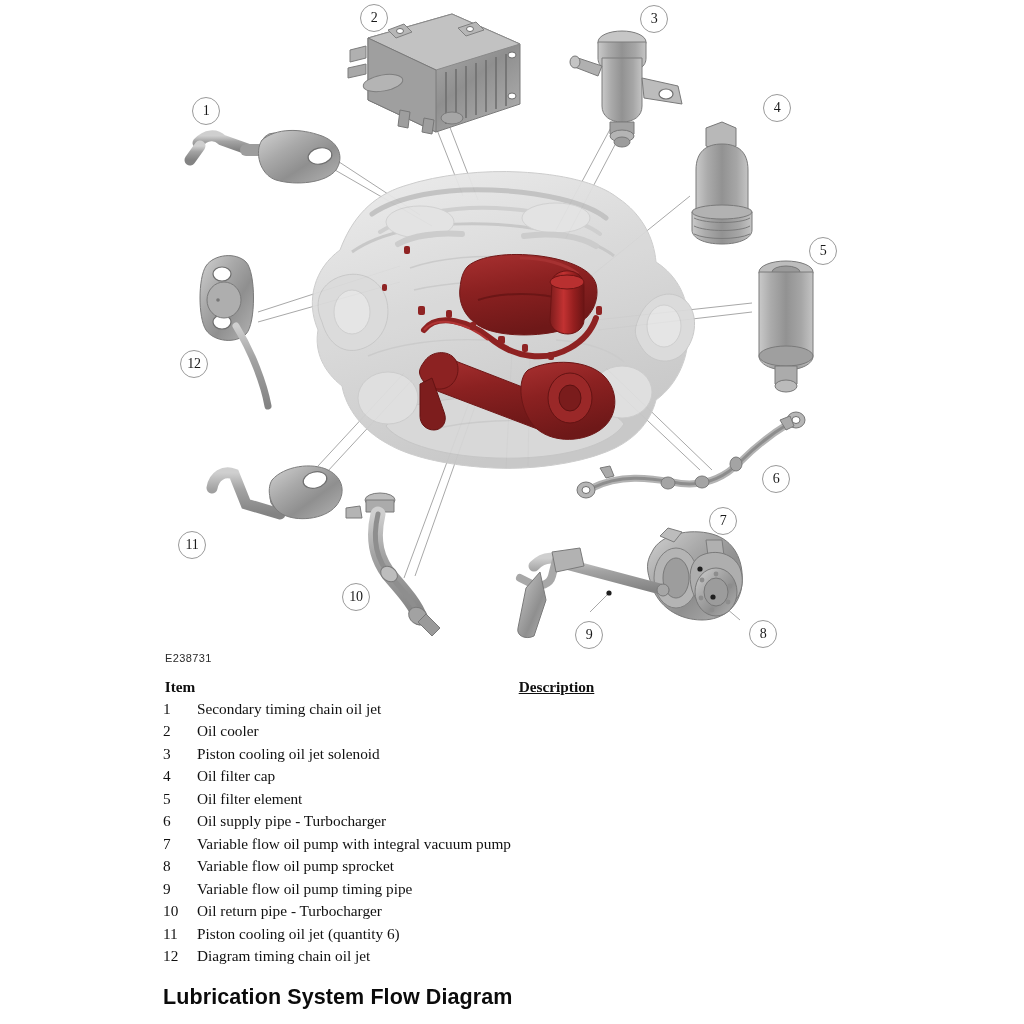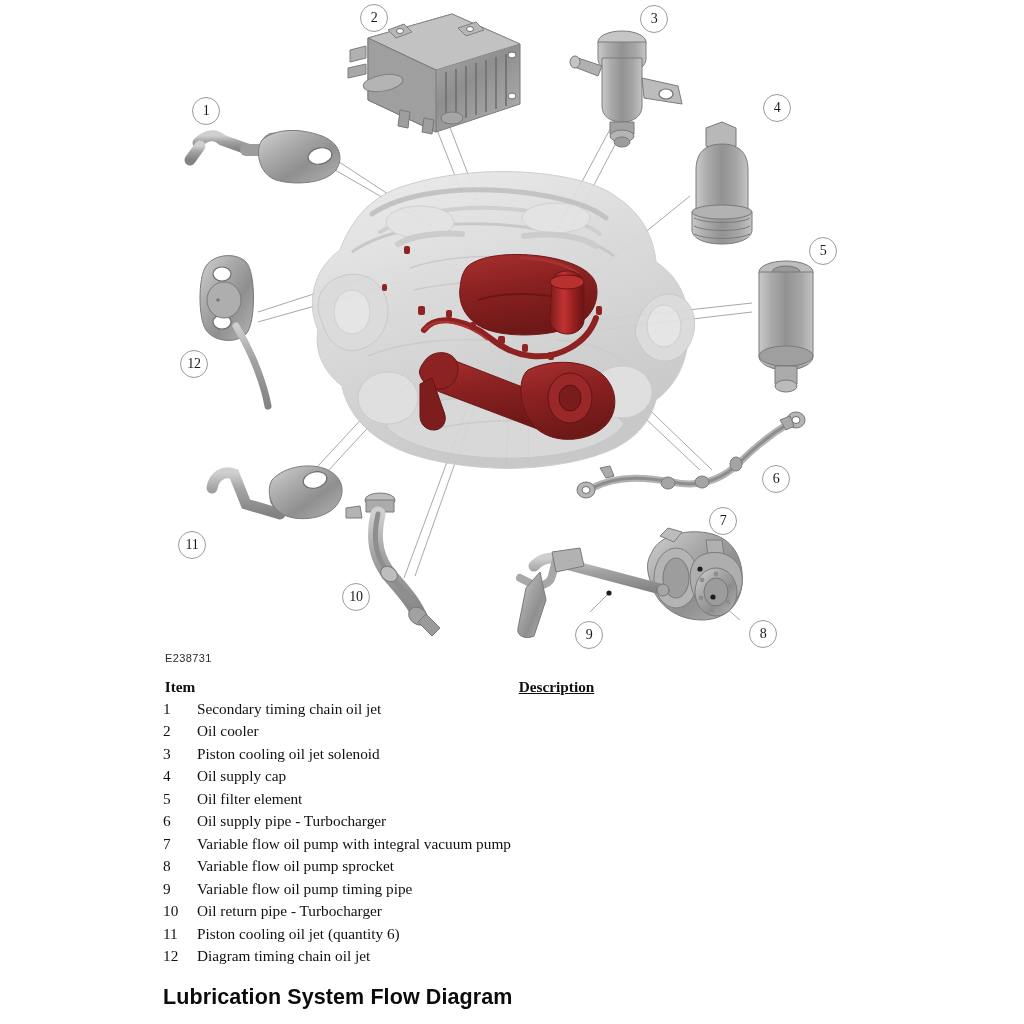--- a/index.html
+++ b/index.html
@@ -451,21 +451,21 @@
       <tr>
         <td class="col-item">2</td>
         <td class="col-desc">Oil cooler</td>
       </tr>
       <tr>
         <td class="col-item">3</td>
         <td class="col-desc">Piston cooling oil jet solenoid</td>
       </tr>
       <tr>
         <td class="col-item">4</td>
-        <td class="col-desc">Oil supply cap</td>
+        <td class="col-desc">Oil filter cap</td>
       </tr>
       <tr>
         <td class="col-item">5</td>
         <td class="col-desc">Oil filter element</td>
       </tr>
       <tr>
         <td class="col-item">6</td>
         <td class="col-desc">Oil supply pipe - Turbocharger</td>
       </tr>
       <tr>

